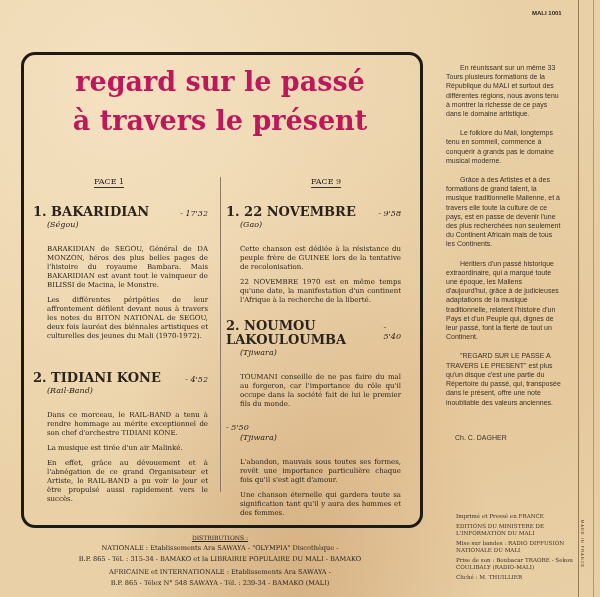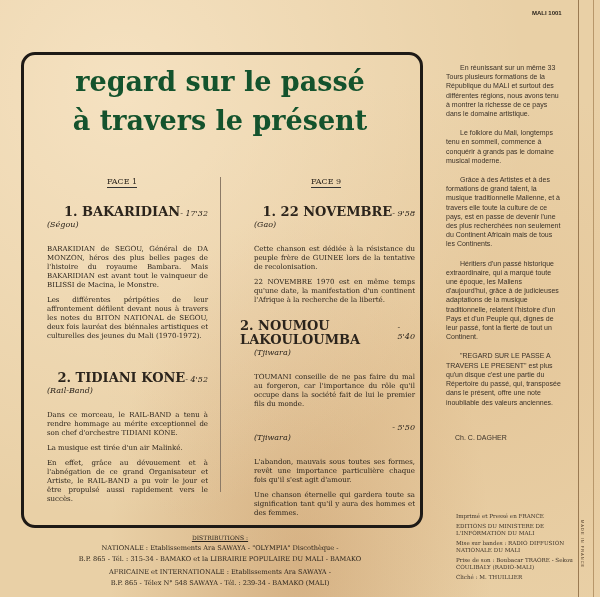--- a/index.html
+++ b/index.html
@@ -19,33 +19,33 @@
   .spine-line { position:absolute; top:0; left:578px; width:1px; height:597px; background:#9a7a52; }
   .spine-line2 { position:absolute; top:0; left:593px; width:1px; height:597px; background:#b8976a; }
   .spine-text { position:absolute; left:580px; top:520px; writing-mode:vertical-rl; font-size:4px; color:#5b4630; letter-spacing:1px; }
 
   .frame {
     position:absolute; left:21px; top:52px; width:396px; height:470px;
     border:3px solid #1e1a16; border-radius:14px;
   }
   .title {
     position:absolute; left:40px; top:62px; width:360px; text-align:center;
-    font-weight:bold; font-size:27px; line-height:39px; color:#14532d;
+    font-weight:bold; font-size:27px; line-height:39px; color:#be185d;
   }
   .face-label {
     position:absolute; top:177px; font-size:8px; text-align:center; width:70px;
   }
   .face-label span { border-bottom:1px solid #333; padding-bottom:1px; }
   .divider { position:absolute; left:220px; top:177px; width:1px; height:315px; background:#8c7a66; }
 
   .col { position:absolute; }
   .col1 { left:33px; top:205px; width:175px; }
-  .col2 { left:240px; top:205px; width:175px; }
+  .col2 { left:226px; top:205px; width:175px; }
   .track { margin-bottom:14px; }
-  .track-head { display:flex; align-items:baseline; justify-content:flex-end; }
+  .track-head { display:flex; align-items:baseline; justify-content:space-between; }
   .track-title { font-weight:bold; font-size:13px; line-height:14px; }
   .track-dur { font-style:italic; font-size:8px; }
   .track-origin { font-style:italic; font-size:8px; margin-left:14px; margin-top:1px; }
   .track-body { font-size:7px; line-height:9px; margin-left:14px; margin-top:16px; text-align:justify; }
   .track-body p { margin:0 0 6px 0; }
 
   .dist { position:absolute; left:40px; top:533px; width:360px; text-align:center; font-size:6.6px; line-height:9px; }
   .dist .dh { text-decoration:underline; font-size:6px; margin-bottom:2px; }
   .dist p { margin:0 0 2px 0; }
 
@@ -64,21 +64,21 @@
 
 <div class="catalog sans">MALI 1001</div>
 
 <div class="frame"></div>
 
 <div class="title serif">
   <div>regard sur le passé</div>
   <div>à travers le présent</div>
 </div>
 
-<div class="face-label serif" style="left:87px"><span>FACE 1</span></div>
+<div class="face-label serif" style="left:74px"><span>FACE 1</span></div>
 <div class="face-label serif" style="left:291px"><span>FACE 9</span></div>
 <div class="divider"></div>
 
 <div class="col col1 serif">
   <div class="track">
     <div class="track-head">
       <span class="track-title"><span>1.</span> <span>BAKARIDIAN</span></span>
       <span class="track-dur">- 17'32</span>
     </div>
     <div class="track-origin">(Ségou)</div>

